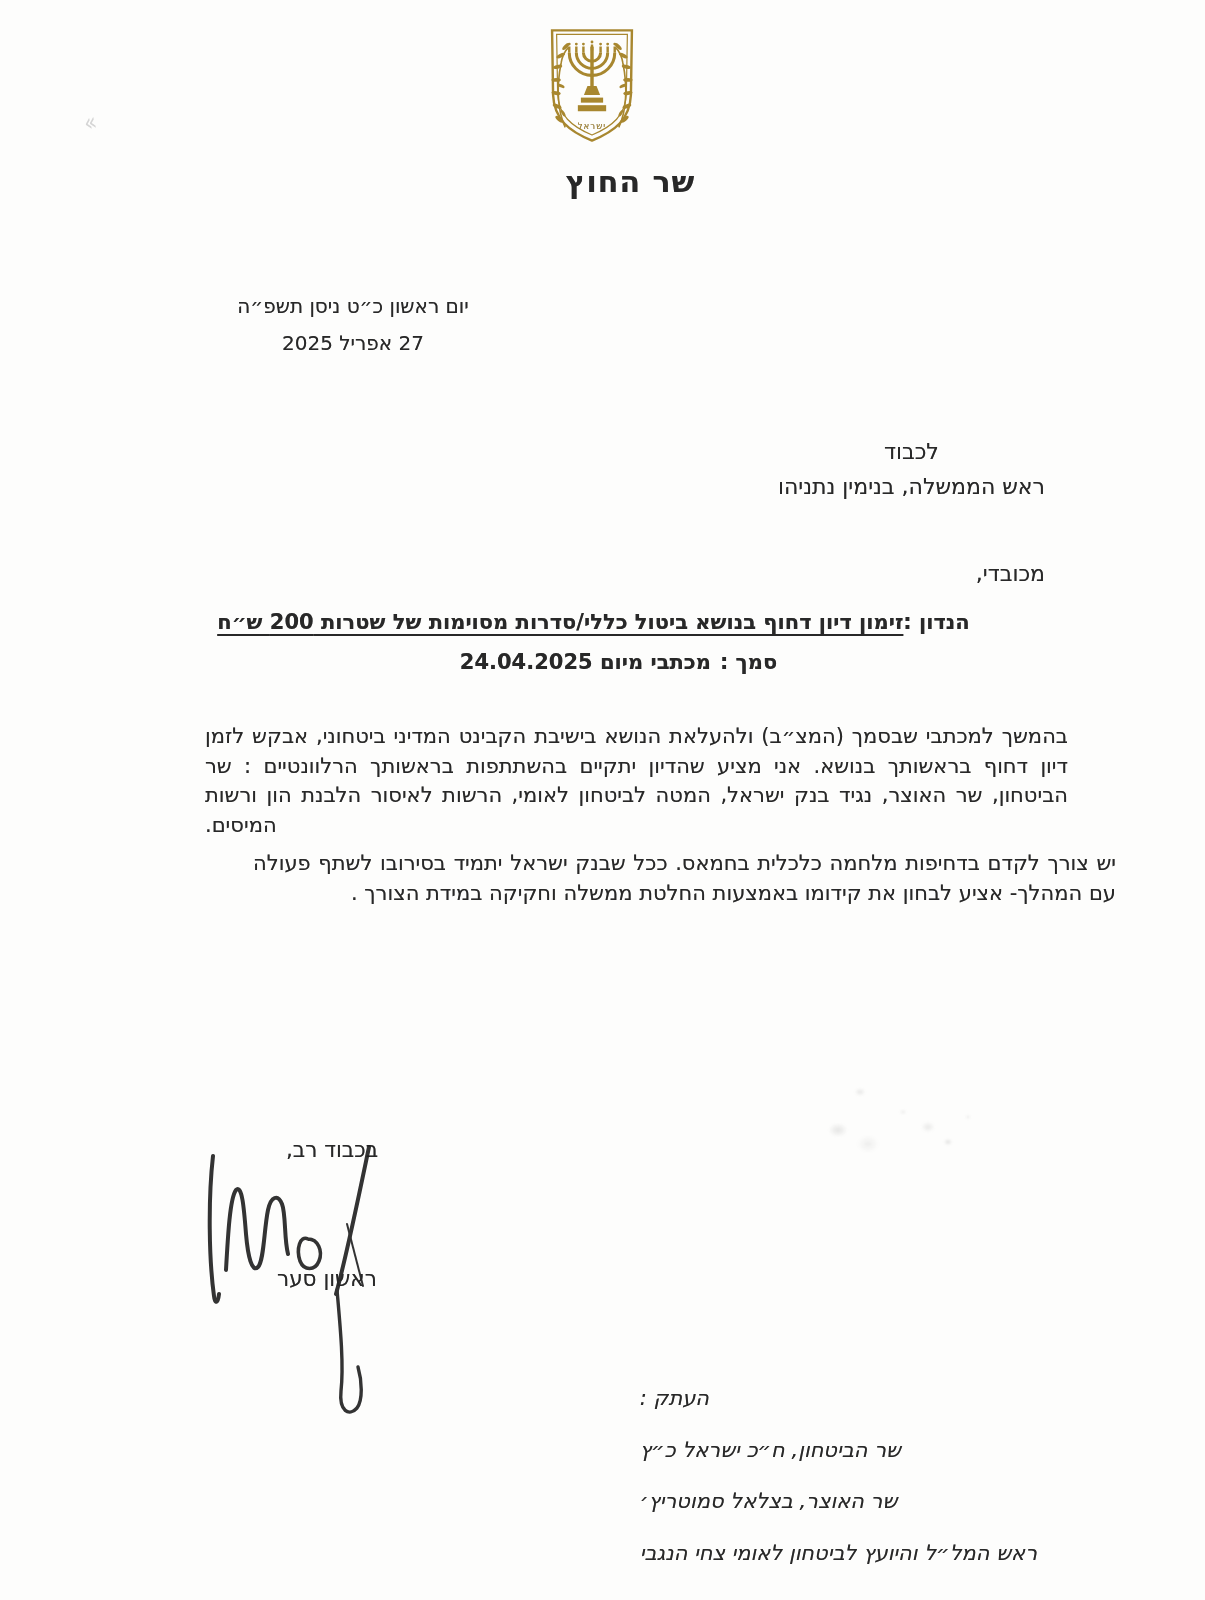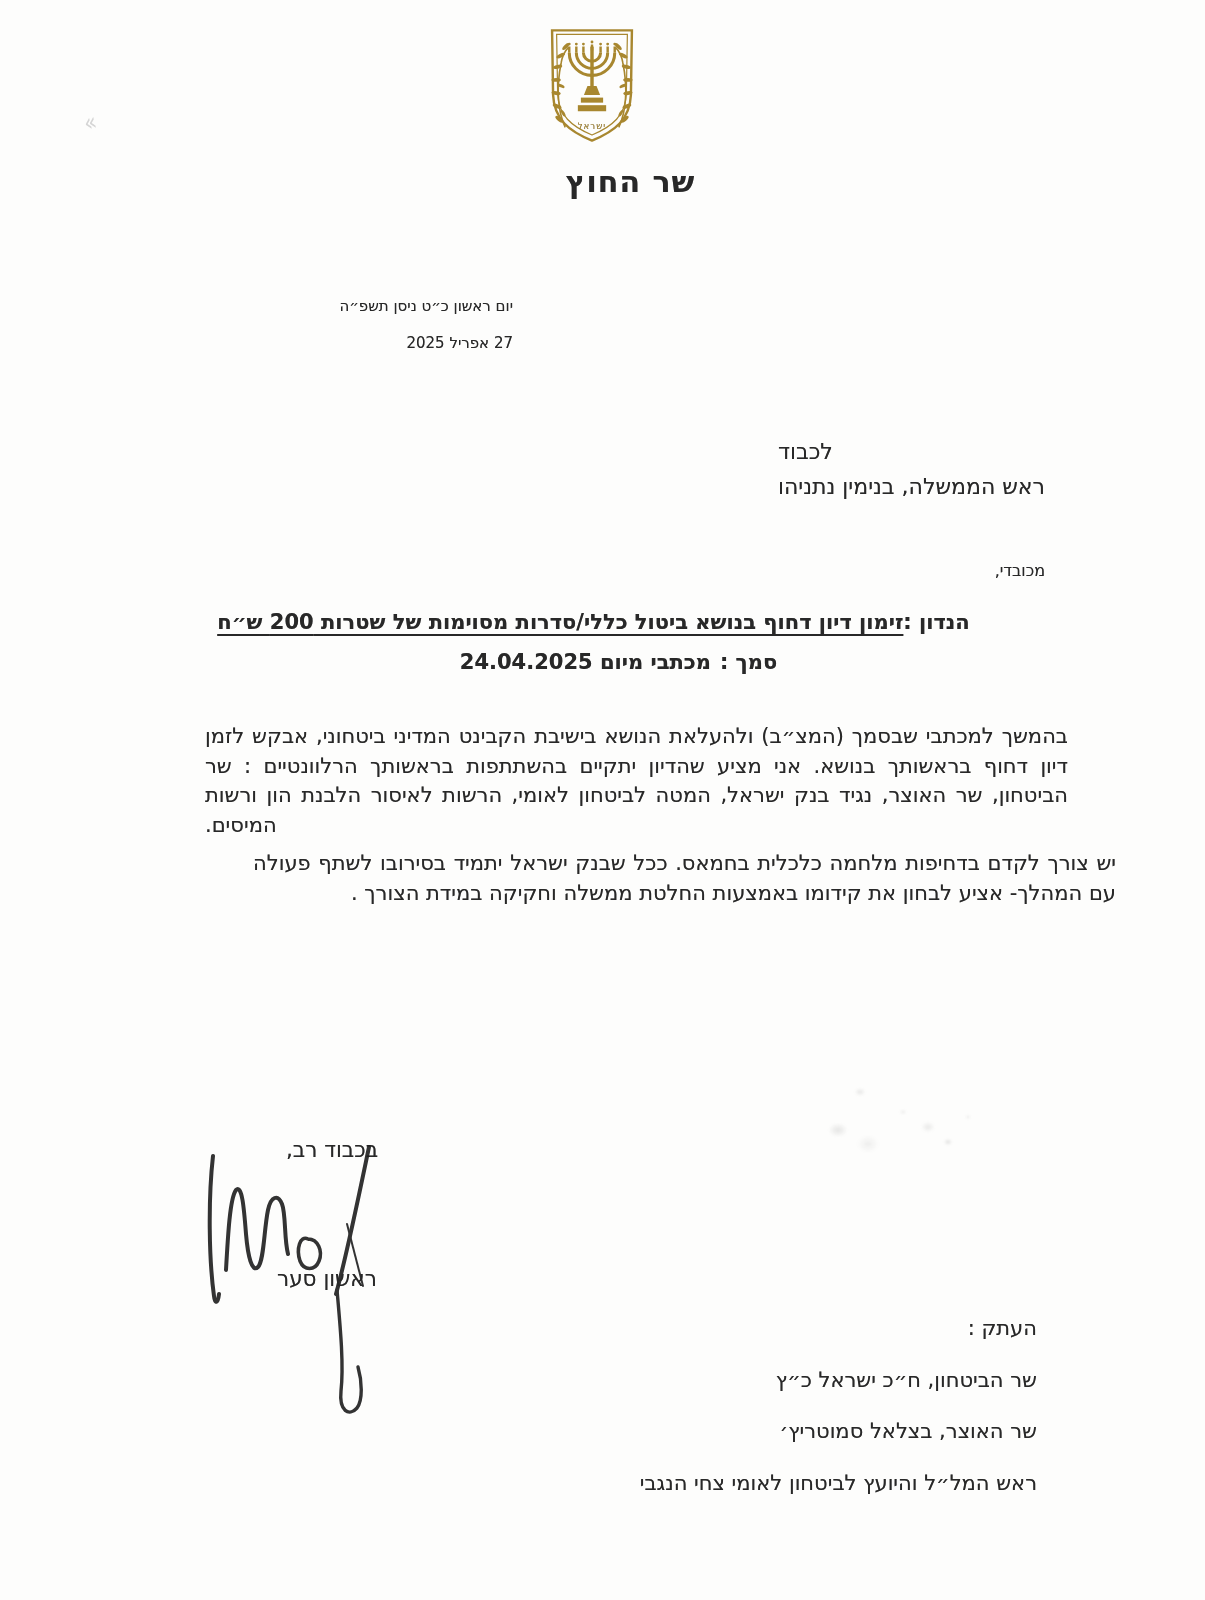--- a/index.html
+++ b/index.html
@@ -8,30 +8,30 @@
     background:#fdfdfc;color:#282828;overflow:hidden;
     font-family:"DejaVu Sans",sans-serif;
     text-shadow:0 0 .4px rgba(40,40,40,.5);
   }
   .abs{position:absolute;}
   .rtl{direction:rtl;unicode-bidi:embed;padding-left:28px;}
 
   .minister-title{top:164px;left:0;width:1205px;text-align:center;
     font-size:30px;font-weight:700;letter-spacing:1px;}
 
-  .date-block{top:288px;left:165px;width:320px;text-align:right;
-    font-size:15px;line-height:37px;}
+  .date-block{top:288px;left:165px;width:320px;text-align:center;
+    font-size:20px;line-height:37px;}
 
   .artifact-mark{top:110px;left:84px;font-size:20px;color:#c8c8c8;
     transform:rotate(-14deg) scaleY(1.25);opacity:.75;text-shadow:none;}
 
-  .recipient{top:434px;right:160px;text-align:left;
+  .recipient{top:434px;right:160px;text-align:center;
     font-size:22px;line-height:35px;}
 
-  .salutation{top:561px;right:160px;text-align:right;font-size:16px;}
+  .salutation{top:561px;right:160px;text-align:right;font-size:22px;}
 
   .subject-line1{top:610px;left:0;width:1205px;text-align:center;
     font-size:21px;font-weight:700;transform:translateX(-37px);}
   .subject-line1 .subj-label{margin-left:0;}
   .subject-line1 .subj-underlined{text-decoration:underline;
     text-decoration-thickness:2px;text-underline-offset:5px;}
   .subject-line2{top:650px;left:0;width:1205px;text-align:center;
     font-size:21px;font-weight:700;transform:translateX(-12px);}
   .subject-line2 .ref-label{margin-left:9px;}
 
@@ -49,22 +49,22 @@
       radial-gradient(8px 6px at 52px 20px, rgba(120,120,120,.16), transparent 70%),
       radial-gradient(10px 8px at 120px 55px, rgba(120,120,120,.15), transparent 70%),
       radial-gradient(6px 5px at 140px 70px, rgba(110,110,110,.20), transparent 70%),
       radial-gradient(5px 4px at 95px 40px, rgba(120,120,120,.12), transparent 70%),
       radial-gradient(4px 3px at 160px 45px, rgba(120,120,120,.14), transparent 70%),
       radial-gradient(16px 12px at 60px 72px, rgba(130,130,130,.12), transparent 70%);}
 
   .regards{top:1137px;left:258px;font-size:21.5px;}
   .signer{top:1266px;left:249px;font-size:21.5px;}
 
-  .cc-block{top:1303px;right:168px;text-align:right;
-    font-size:21px;line-height:51.5px;}
+  .cc-block{top:1373px;right:168px;text-align:left;
+    font-size:21px;line-height:51.5px;font-style:italic;}
 
   .emblem-svg{top:26px;left:544px;}
   .signature-svg{top:1138px;left:198px;}
 </style>
 </head>
 <body>
 
 <div class="page">
 
   <svg class="abs emblem-svg" width="96" height="124" viewBox="0 0 95 122" fill="none">

